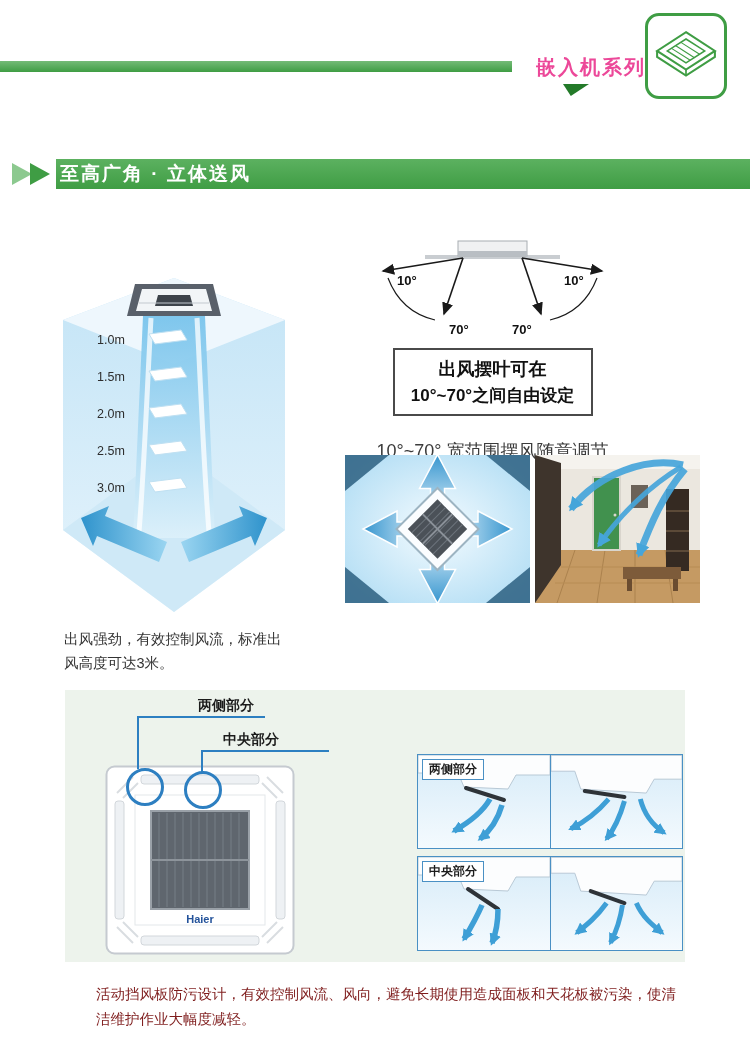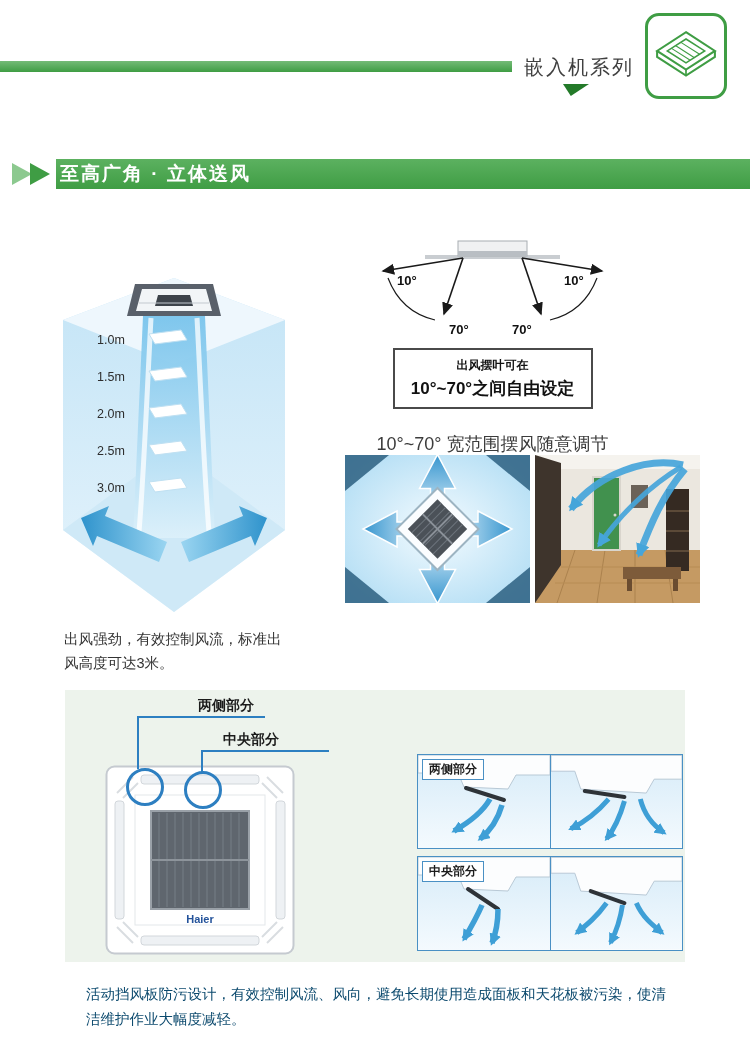--- a/index.html
+++ b/index.html
@@ -9,21 +9,21 @@
   .ang{font-size:13px;font-weight:bold;fill:#111;font-family:"Liberation Sans","DejaVu Sans",sans-serif}
   svg text{font-family:"Liberation Sans","DejaVu Sans",sans-serif}
 </style>
 </head>
 <body>
 
 <div class="abs" style="left:0;top:0;width:750px;height:1050px">
 
   <div class="abs" style="left:0;top:61px;width:512px;height:11px;background:linear-gradient(#74bb77,#3f9d44)"></div>
   <div class="abs" style="left:563px;top:84px;width:26px;height:12px;background:#237a29;clip-path:polygon(0 0,100% 0,30% 100%)"></div>
-  <div class="abs" style="left:524px;top:54px;font-size:20px;font-weight:normal;color:#404040;letter-spacing:2px">嵌入机系列</div>
+  <div class="abs" style="left:536px;top:54px;font-size:20px;font-weight:bold;color:#ec4899;letter-spacing:2px">嵌入机系列</div>
 
   <div class="abs" style="left:645px;top:13px;width:82px;height:86px;border:3px solid #3f9d44;border-radius:14px;background:#fff;display:flex;align-items:center;justify-content:center">
     <svg width="70" height="68" viewBox="0 0 80 80">
       <polygon points="40,12 74,34 40,56 6,34" fill="#ffffff" stroke="#3f9d44" stroke-width="2.4"></polygon>
       <path d="M6,34 L6,41 L40,63 L74,41 L74,34" fill="none" stroke="#3f9d44" stroke-width="2.4"></path>
       <line x1="40" y1="56" x2="40" y2="63" stroke="#3f9d44" stroke-width="2"></line>
       <polygon points="40,20 62,34 40,48 18,34" fill="none" stroke="#3f9d44" stroke-width="1.8"></polygon>
       <line x1="28" y1="28" x2="50" y2="42" stroke="#3f9d44" stroke-width="1.3"></line>
       <line x1="34" y1="24" x2="56" y2="38" stroke="#3f9d44" stroke-width="1.3"></line>
       <line x1="23" y1="31" x2="45" y2="45" stroke="#3f9d44" stroke-width="1.3"></line>
@@ -103,21 +103,21 @@
       <path d="M63,38 Q76,72 110,80" stroke="#1a1a1a" stroke-width="1.2" fill="none"></path>
       <path d="M197,18 L277,31" stroke="#1a1a1a" stroke-width="1.6" fill="none" marker-end="url(#mAh)"></path>
       <path d="M197,18 L216,74" stroke="#1a1a1a" stroke-width="1.6" fill="none" marker-end="url(#mAh)"></path>
       <path d="M272,38 Q259,72 225,80" stroke="#1a1a1a" stroke-width="1.2" fill="none"></path>
       <text x="72" y="45" class="ang">10°</text>
       <text x="124" y="94" class="ang">70°</text>
       <text x="239" y="45" class="ang">10°</text>
       <text x="187" y="94" class="ang">70°</text>
     </svg>
     <div style="width:200px;margin:2px auto 0;border:2px solid #4a4a4a;padding:7px 4px;text-align:center;background:#fff">
-      <div style="font-size:12px;font-weight:bold;color:#111">出风摆叶可在</div>
+      <div style="font-size:18px;font-weight:bold;color:#111">出风摆叶可在</div>
       <div style="font-size:17px;font-weight:bold;color:#111;margin-top:3px">10°~70°之间自由设定</div>
     </div>
     <div style="text-align:center;margin-top:23px;font-size:18px;color:#3c3c3c">10°~70° 宽范围摆风随意调节</div>
   </div>
 
   <svg class="abs" style="left:345px;top:455px" width="185" height="148" viewBox="0 0 185 148">
     <defs>
       <radialGradient id="fwG" cx="0.5" cy="0.5" r="0.75">
         <stop offset="0" stop-color="#f4fbff"></stop>
           <stop offset="1" stop-color="#a6d8f2"></stop>
@@ -304,15 +304,15 @@
           <line x1="40" y1="34" x2="74" y2="46" stroke="#2e3338" stroke-width="4" stroke-linecap="round"></line>
           <path d="M56,46 C46,60 36,68 26,76" stroke="#3e9fd6" stroke-width="5" fill="none" marker-end="url(#cm4)"></path>
           <path d="M72,48 C70,62 66,74 60,86" stroke="#3e9fd6" stroke-width="5" fill="none" marker-end="url(#cm4)"></path>
           <path d="M86,46 C92,60 102,68 112,76" stroke="#3e9fd6" stroke-width="5" fill="none" marker-end="url(#cm4)"></path>
         </svg>
       </div>
 
     </div>
   </div>
 
-  <div class="abs" style="left:86px;top:982px;width:586px;font-size:14.5px;line-height:1.7;color:#0c4a6e">活动挡风板防污设计，有效控制风流、风向，避免长期使用造成面板和天花板被污染，使清洁维护作业大幅度减轻。</div>
+  <div class="abs" style="left:96px;top:982px;width:586px;font-size:14.5px;line-height:1.7;color:#7f1d1d">活动挡风板防污设计，有效控制风流、风向，避免长期使用造成面板和天花板被污染，使清洁维护作业大幅度减轻。</div>
 
 </div>
 
 </body></html>

